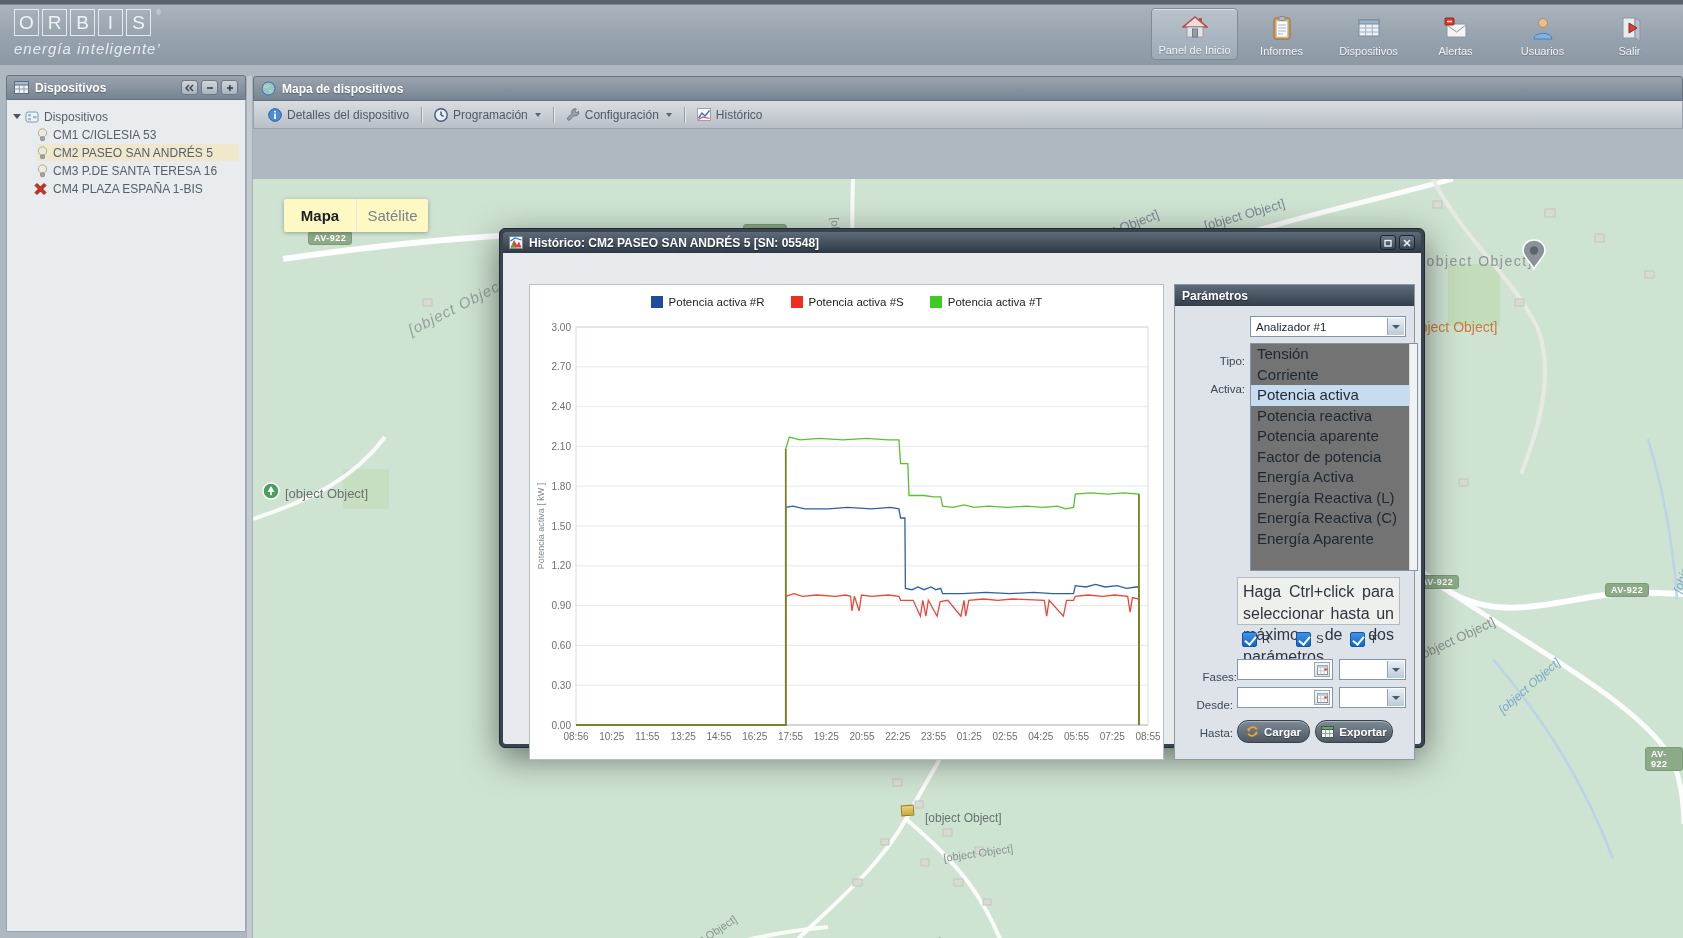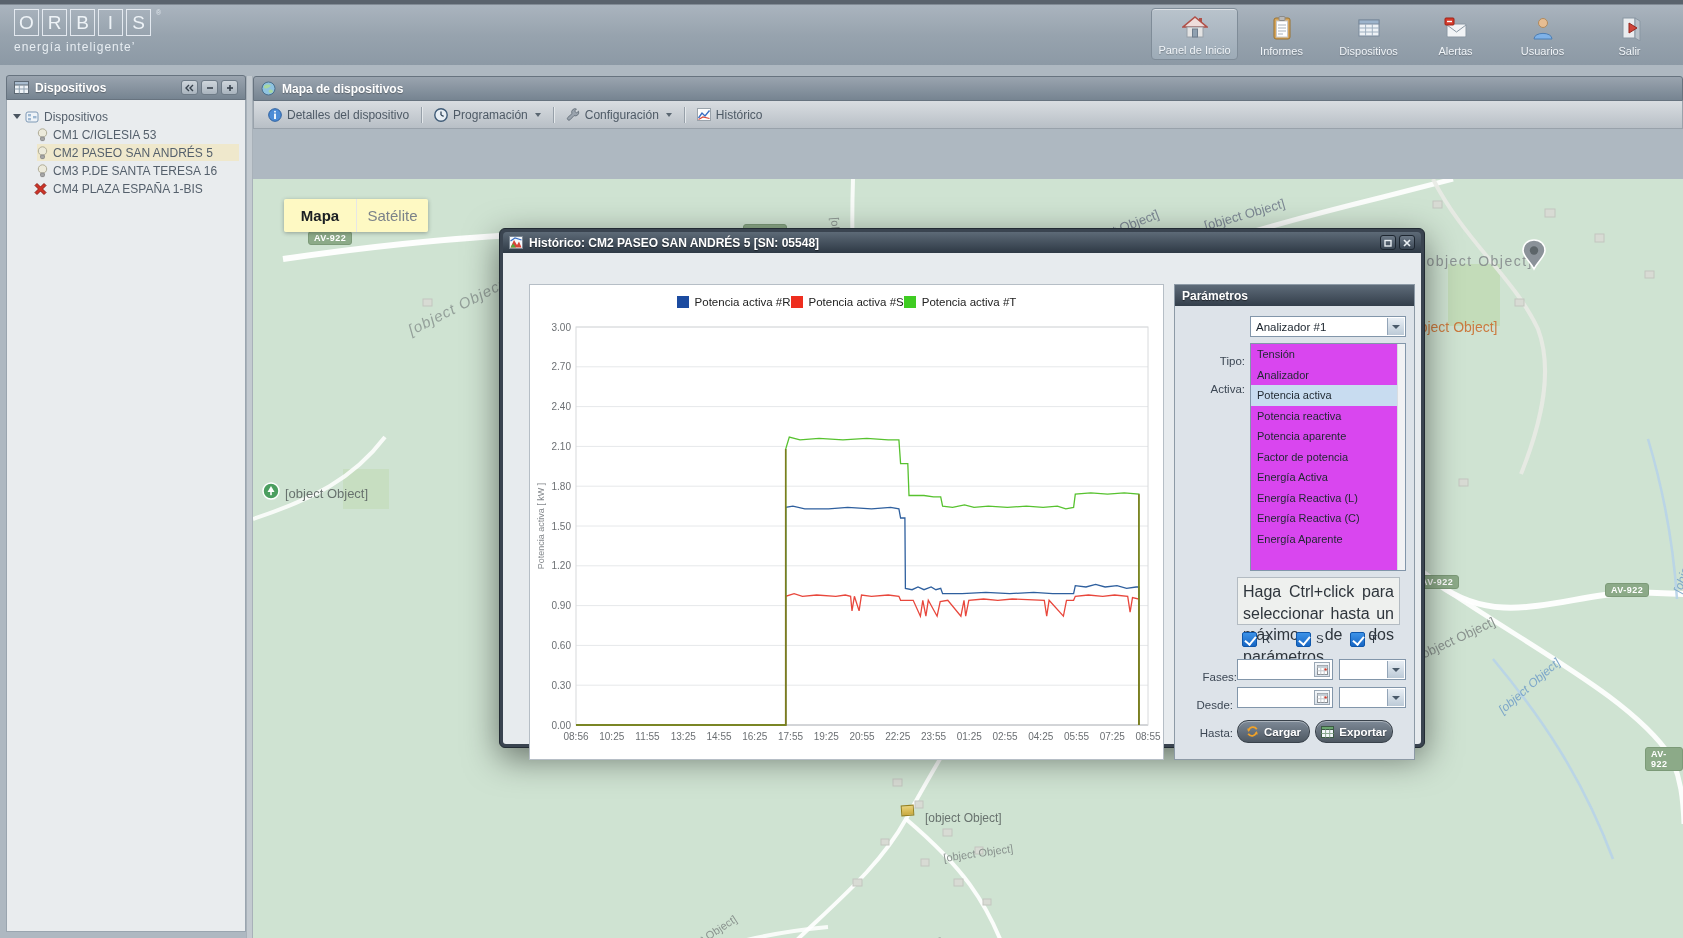--- a/index.html
+++ b/index.html
@@ -8,21 +8,21 @@
   .page { position:absolute; inset:0; }
 
   
   .app-header { position:absolute; left:0; top:0; width:1683px; height:65px;
     background:linear-gradient(180deg,#5a636d 0,#5a636d 4px,#aab4be 5px,#97a3ae 55%,#8c99a5 100%); }
   .logo { position:absolute; left:14px; top:9px; }
   .logo-boxes { display:flex; gap:3px; }
   .logo-box { width:25px; height:27px; border:1.5px solid rgba(240,245,250,.85); color:#eef3f7;
     font-size:19px; font-weight:300; display:flex; align-items:center; justify-content:center; }
   .logo-reg { color:#dfe6ec; font-size:7px; vertical-align:top; margin-left:2px; }
-  .logo-sub { color:#e7edf2; font-size:12px; letter-spacing:1px; margin-top:4px; }
+  .logo-sub { color:#e7edf2; font-size:15px; letter-spacing:1px; margin-top:4px;font-style:italic; }
   .nav { position:absolute; right:10px; top:8px; display:flex; align-items:flex-end; }
   .nav-item { width:87px; height:52px; display:flex; flex-direction:column; align-items:center; justify-content:flex-end;
     padding-bottom:3px; cursor:pointer; border-radius:4px; }
   .nav-item.selected { background:linear-gradient(180deg,#b9c3cc,#9dabb7); border:1px solid #7f8c98;
     box-shadow:inset 0 1px 0 rgba(255,255,255,.5); }
   .nav-label { color:#f0f4f8; font-size:11px; margin-top:4px; text-shadow:0 1px 1px rgba(0,0,0,.25); }
   .nav-icon { width:26px; height:26px; }
 
   
   .panel-header { height:25px; background:linear-gradient(180deg,#9aa4af,#768491); border:1px solid #67737f;
@@ -73,34 +73,34 @@
   .dialog { position:absolute; left:499px; top:228px; width:926px; height:520px; background:#3a4450;
     border:1px solid #222b33; border-radius:6px; padding:3px; box-shadow:0 10px 34px rgba(0,0,0,.5); }
   .dialog-titlebar { height:21px; border-radius:4px 4px 0 0; background:linear-gradient(180deg,#5d6a77,#2e3945);
     display:flex; align-items:center; padding:0 6px; color:#fff; font-weight:bold; font-size:12px; }
   .dialog-title { margin-left:6px; flex:1; text-shadow:0 1px 1px rgba(0,0,0,.5); }
   .win-btn { width:16px; height:15px; margin-left:3px; border:1px solid #1d2630; border-radius:3px;
     background:linear-gradient(180deg,#6d7a88,#3a4653); display:flex; align-items:center; justify-content:center; cursor:pointer; }
   .dialog-body { position:absolute; left:3px; right:3px; top:24px; bottom:3px; background:#e7ebee; border-radius:0 0 3px 3px; }
 
   .chart-panel { position:absolute; left:26px; top:31px; width:635px; height:476px; background:#fff; border:1px solid #b6bec6; }
-  .chart-legend { height:34px; display:flex; align-items:center; justify-content:center; font-size:11.5px; color:#222; }
+  .chart-legend { height:34px; display:flex; align-items:center; justify-content:center; gap:26px; font-size:11.5px; color:#222; }
   .legend-swatch { display:inline-block; width:12px; height:12px; margin-right:6px; vertical-align:-2px; }
 
   .params-panel { position:absolute; left:671px; top:31px; width:241px; height:476px; background:#dde3e9; border:1px solid #8d9aa6; }
   .params-header { height:21px; background:linear-gradient(180deg,#5e6b79,#333e4a); color:#fff; font-weight:bold; font-size:12px;
     display:flex; align-items:center; padding:0 7px; text-shadow:0 1px 1px rgba(0,0,0,.5); }
   .p-label { position:absolute; font-size:11.5px; color:#3c4754; text-align:right; width:58px;margin-top:36px; }
   .p-select { position:absolute; height:21px; background:#fff; border:1px solid #8296aa; display:flex; align-items:center;
     font-size:11.5px; color:#1b242d; padding-left:5px; }
   .combo-arrow { position:absolute; right:1px; top:1px; bottom:1px; width:17px;
     background:linear-gradient(180deg,#e9eff5,#bccad7); border-left:1px solid #93a5b8; display:flex; align-items:center; justify-content:center; }
   .chev { width:0; height:0; border-top:4px solid #4a5a6a; border-left:4px solid transparent; border-right:4px solid transparent; }
-  .listbox { position:absolute; left:75px; top:58px; width:156px; height:228px; background:#d946ef; border:1px solid #8296aa;
-    font-size:11px; color:#1f2830; overflow:hidden; }
+  .listbox { position:absolute; left:75px; top:58px; width:168px; height:228px; background:#737373; border:1px solid #8296aa;
+    font-size:15px; color:#1f2830; overflow:hidden; }
   .listbox .opt { height:20.5px; line-height:20.5px; padding-left:6px; cursor:pointer; }
   .listbox .opt.sel { background:#c8dcf0; }
   .list-scroll { position:absolute; right:0; top:0; bottom:0; width:8px; background:#f1f2f4; border-left:1px solid #d8dde2; }
   .help-box { position:absolute; left:62px; top:292px; width:163px; height:48px; background:#eef0ee; border:1px solid #b3bbc2;
     font-size:16px; color:#2e353c; padding:3px 5px; text-align:justify; line-height:1.35; }
   .checkbox { width:15px; height:15px; border-radius:2px; background:linear-gradient(180deg,#3d93e8,#1766c4);
     border:1px solid #0f57ab; position:relative; display:inline-block; vertical-align:-3px; cursor:pointer; }
   .checkbox:after { content:""; position:absolute; left:4px; top:1px; width:5px; height:9px;
     border-right:2px solid #fff; border-bottom:2px solid #fff; transform:rotate(40deg); }
   .fase { position:absolute; font-size:11.5px; color:#2e3843; }
@@ -476,21 +476,21 @@
           <span>Analizador #1</span>
           <span class="combo-arrow">
               <span class="chev"></span>
             </span>
         </div>
 
         <span class="p-label" style="left:12px;top:62px;">Activa:</span>
         <div class="listbox" id="mostrar-list">
           <div class="list-scroll"></div>
         <div class="opt">Tensión</div>
-            <div class="opt">Analizador</div>
+            <div class="opt">Corriente</div>
             <div class="opt sel">Potencia activa</div>
             <div class="opt">Potencia reactiva</div>
             <div class="opt">Potencia aparente</div>
             <div class="opt">Factor de potencia</div>
             <div class="opt">Energía Activa</div>
             <div class="opt">Energía Reactiva (L)</div>
             <div class="opt">Energía Reactiva (C)</div>
             <div class="opt">Energía Aparente</div>
           </div>
 

